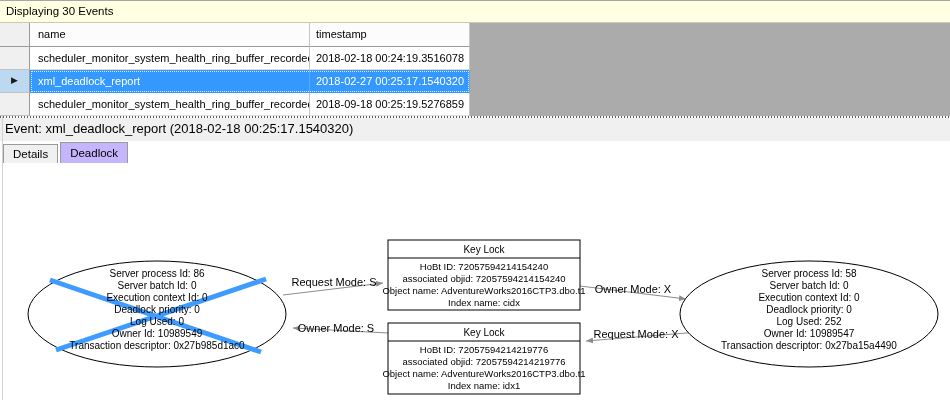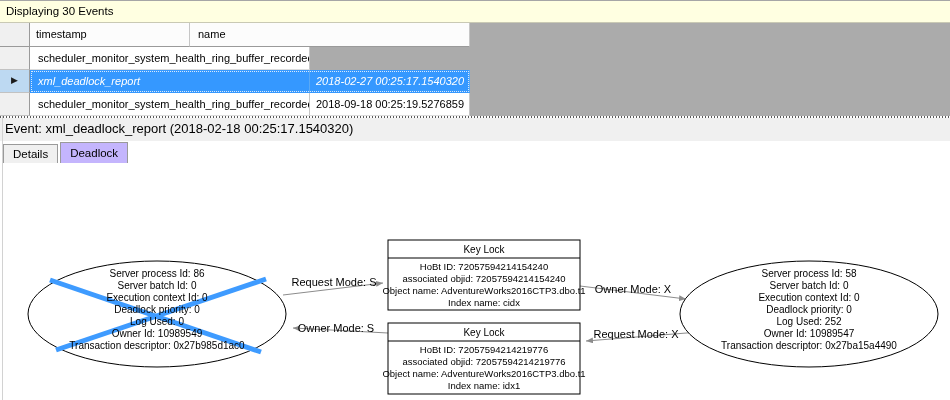--- a/index.html
+++ b/index.html
@@ -15,21 +15,21 @@
   .grid-row { display:flex; height:23px; }
   .grid-row.header { height:24px; }
   .cell { font-size:11px; line-height:22px; white-space:nowrap; overflow:hidden; }
   .rowhdr { width:30px; background:#F0F0F0; border-right:1px solid #9a9a9a; border-bottom:1px solid #c2c2c2; text-align:center; flex:none; font-size:9px; line-height:21px; }
   .header .rowhdr { border-bottom:1px solid #9a9a9a; }
   .row-cells { display:flex; flex:none; }
   .name-col { width:280px; background:#fff; border-right:1px solid #c6c6c6; border-bottom:1px solid #dcdcdc; padding-left:8px; flex:none; }
   .ts-col { width:160px; background:#fff; border-right:1px solid #c6c6c6; border-bottom:1px solid #dcdcdc; padding-left:6px; flex:none; }
   .header .name-col, .header .ts-col { background:#fcfcfc; border-bottom:1px solid #9a9a9a; }
   .sel .row-cells { outline:1px dotted #d9e9fa; outline-offset:-2px; }
-  .sel .name-col, .sel .ts-col { background:#3598FF; color:#fff; border-bottom-color:#3598FF; border-right-color:#5aa9f5;font-style:italic; }
+  .sel .name-col, .sel .ts-col { background:#3598FF; color:#fff; border-bottom-color:#3598FF; border-right-color:#5aa9f5; }
   .sel .rowhdr { background:#BDD9F2; color:#1b1b1b; }
 
   
   .splitter { height:2px; background:repeating-linear-gradient(90deg,#5a5a5a 0 1px,#ffffff 1px 3px); }
 
   
   .event-bar { height:23px; background:#F0F0F0; font-size:13px; line-height:22px; padding-left:5px; }
   .tabstrip { height:22px; background:#fff; display:flex; align-items:flex-end; padding-left:3px; }
   .tab { font-size:11.5px; border:1px solid #9a9a9a; border-bottom:none; background:#F0F0F0; padding:0 9px; height:19px; line-height:18px; margin-right:2px; cursor:default;margin-top:28px; }
   .tab.active { background:#c4b5fd; height:21px; line-height:20px; position:relative; z-index:2; }
@@ -46,29 +46,30 @@
 <body>
 
 <div class="screen">
 
   <div class="info-bar">Displaying 30 Events</div>
 
   <div class="grid-area">
     <div class="grid-row header">
       <div class="cell rowhdr"></div>
       <div class="row-cells">
+        <div class="cell name-col">name</div>
         <div class="cell ts-col">timestamp</div>
-        <div class="cell name-col">name</div>
       </div>
     </div>
 
     <div class="grid-row">
       <div class="cell rowhdr"></div>
       <div class="row-cells">
         <div class="cell name-col">scheduler_monitor_system_health_ring_buffer_recorded</div>
+        <div class="cell ts-col">2018-02-18 00:24:19.3516078</div>
       </div>
     </div>
 
     <div class="grid-row sel">
       <div class="cell rowhdr"><span>▶</span></div>
       <div class="row-cells">
         <div class="cell name-col">xml_deadlock_report</div>
         <div class="cell ts-col">2018-02-27 00:25:17.1540320</div>
       </div>
     </div>

